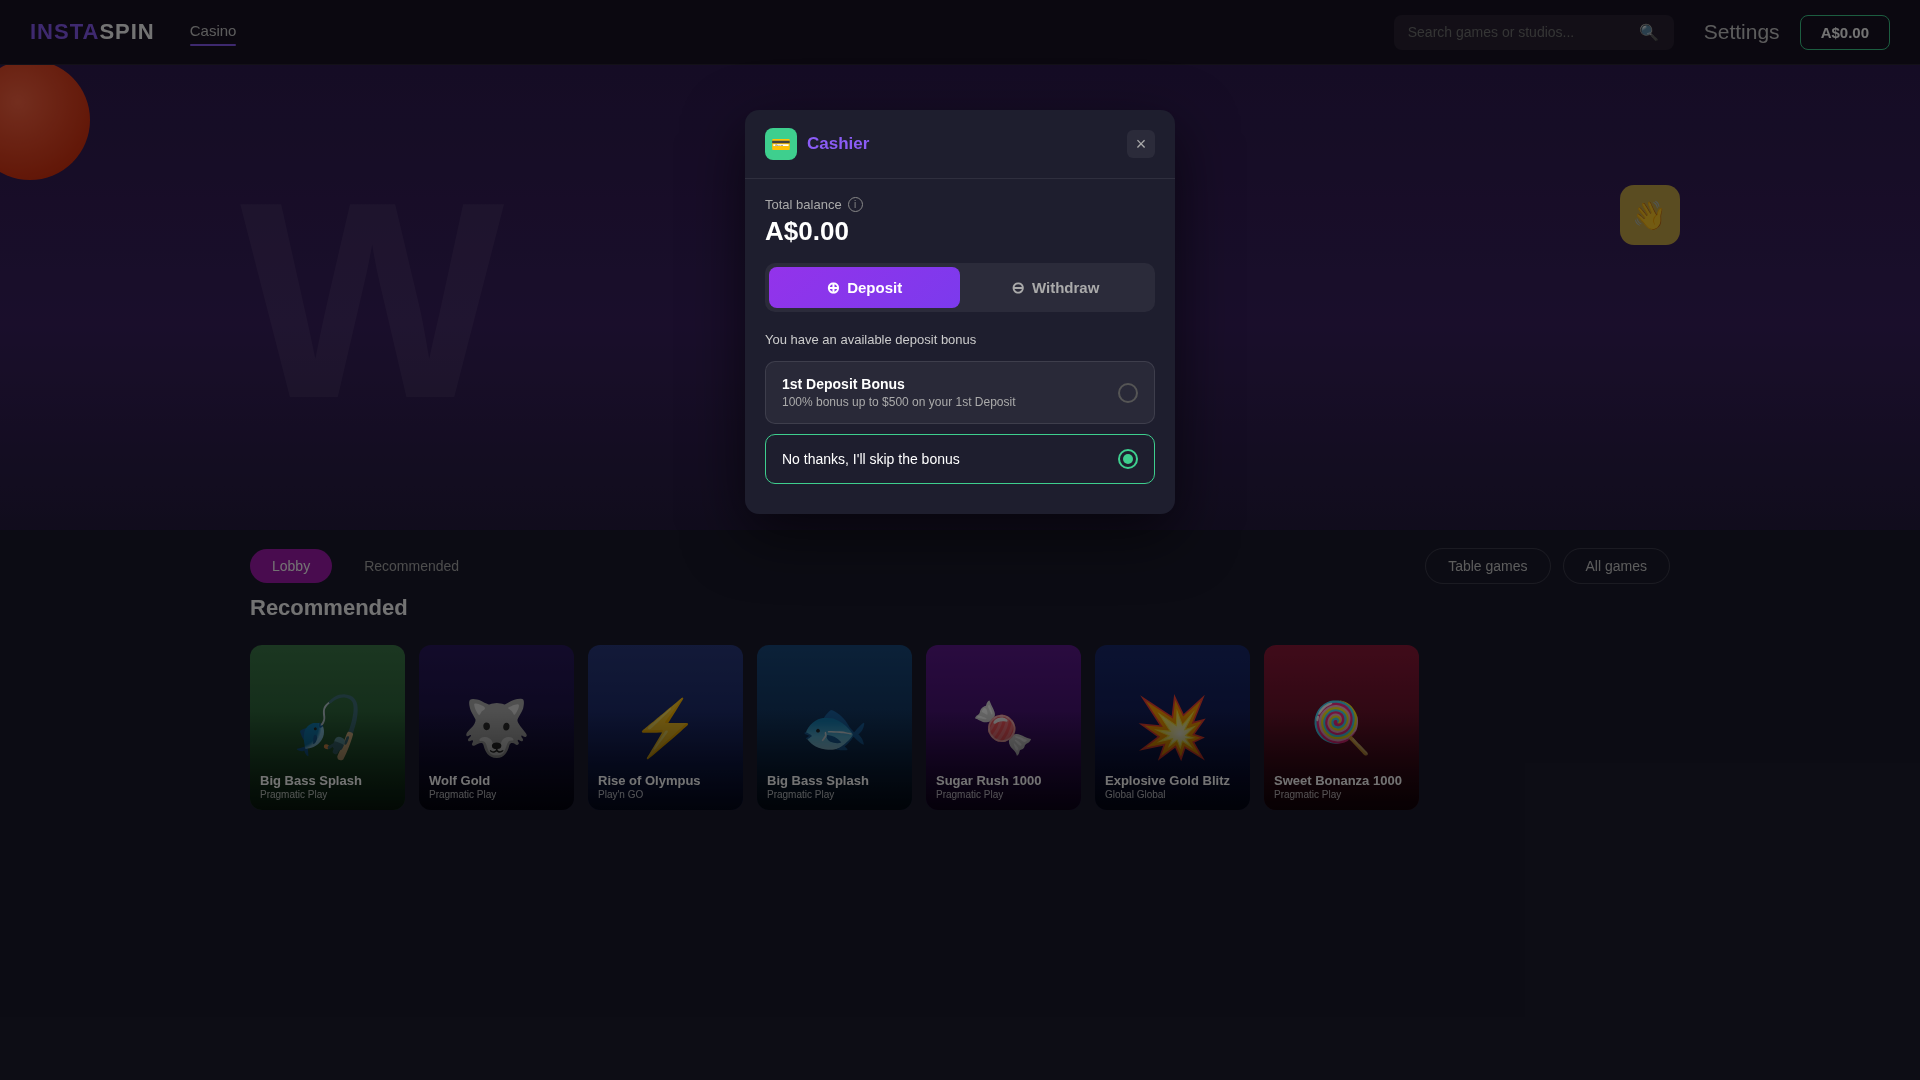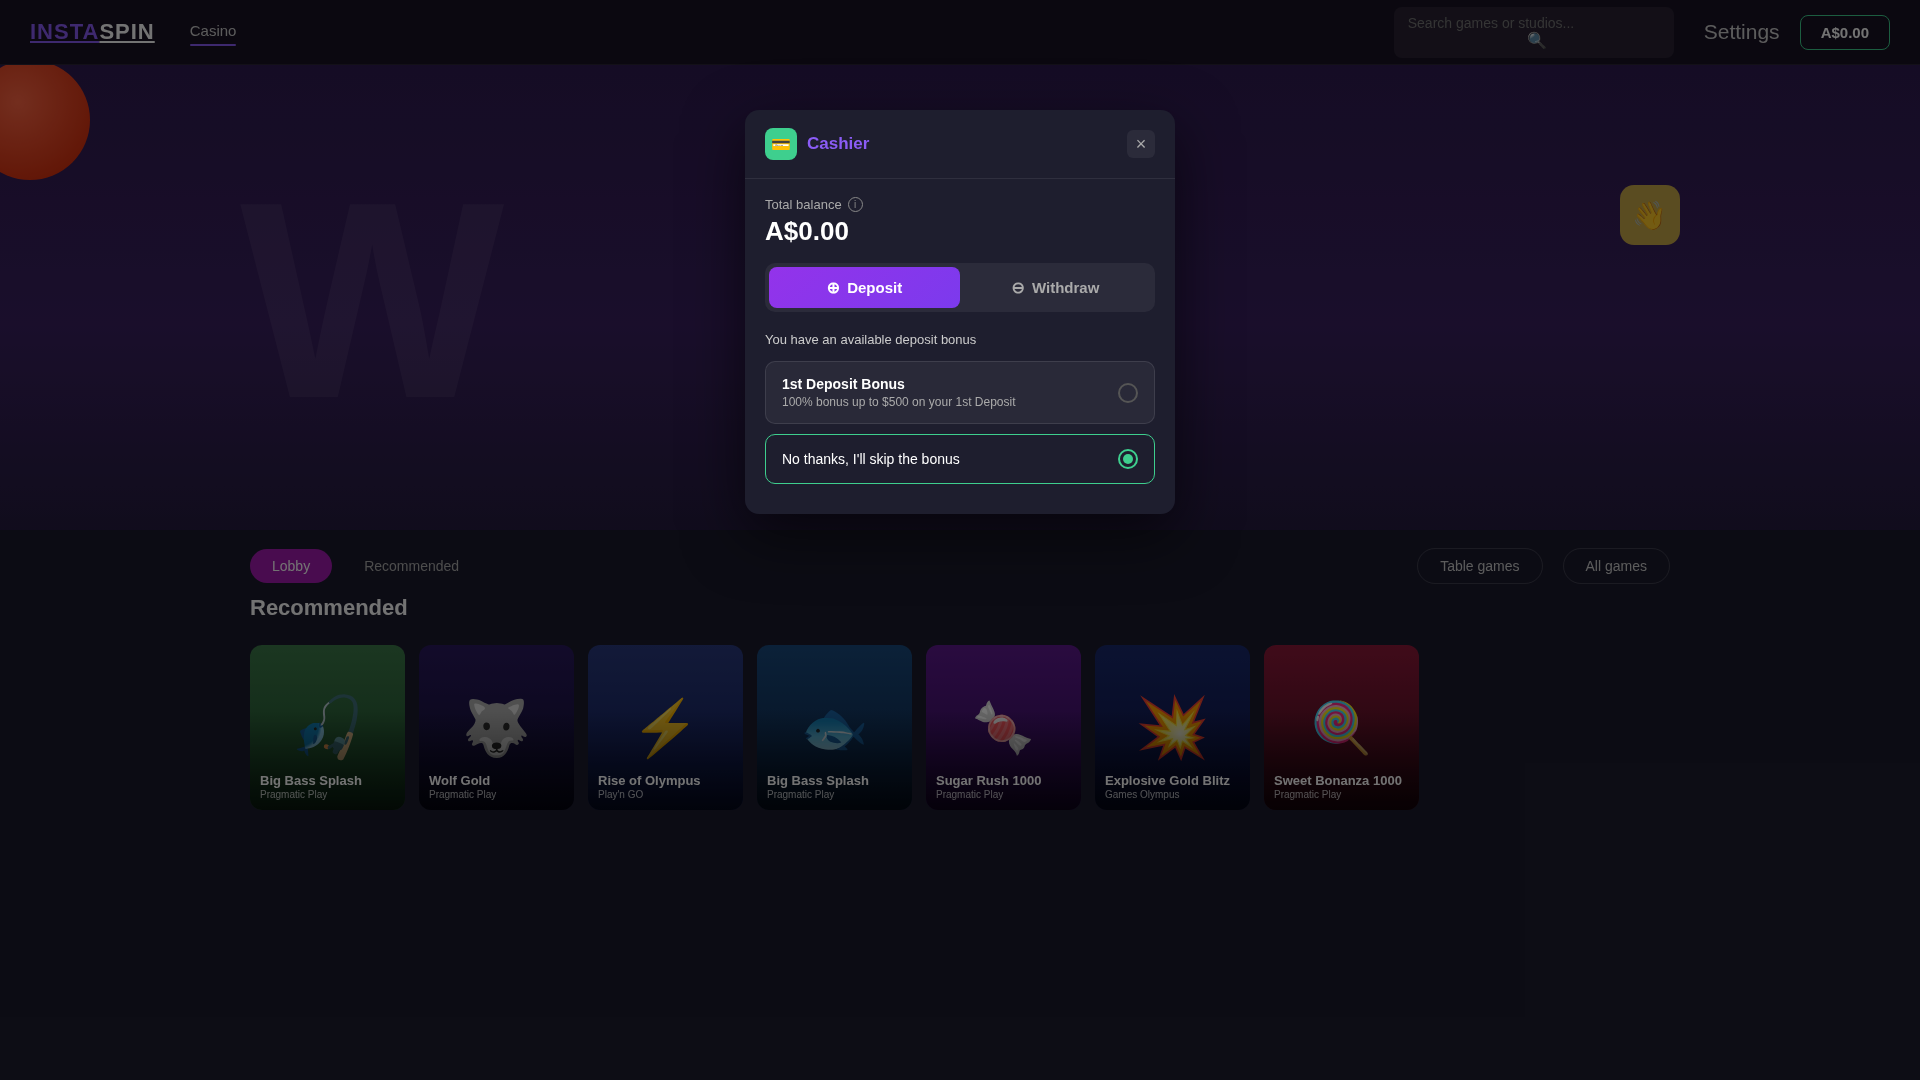--- a/index.html
+++ b/index.html
@@ -76,21 +76,21 @@
       border-bottom: 1px solid rgba(255,255,255,0.08);
     }
 
     .navbar-logo {
       font-weight: 900;
       font-size: 22px;
       color: white;
       letter-spacing: 1px;
       margin-right: 35px;
     }
-    .navbar-logo span { color: #8b5cf6; text-decoration: underline; }
+    .navbar-logo span { color: #8b5cf6; }
 
     .navbar-casino {
       color: #ccc;
       font-size: 15px;
       cursor: pointer;
       position: relative;
       padding-bottom: 3px;
     }
     .navbar-casino::after {
       content: '';
@@ -99,26 +99,24 @@
       left: 0;
       right: 0;
       height: 2px;
       background: #8b5cf6;
       border-radius: 2px;
     }
 
     .navbar-search {
       margin-left: auto;
       display: flex;
-      align-items: center;
       background: rgba(255,255,255,0.07);
       border-radius: 8px;
       padding: 8px 14px;
       width: 280px;
-      flex-direction: column;
     }
     .navbar-search input {
       background: transparent;
       border: none;
       outline: none;
       color: #aaa;
       font-size: 14px;
       width: 100%;
     }
     .search-icon-nav {
@@ -181,21 +179,21 @@
       color: #aaa;
     }
     .tab-btn.active {
       background: #a21caf;
       color: white;
     }
 
     .tab-right {
       margin-left: auto;
       display: flex;
-      gap: 20px;
+      gap: 12px;
     }
     .tab-right .tab-btn {
       border: 1px solid rgba(255,255,255,0.15);
       color: #ccc;
     }
 
     
     .recommended-label {
       position: absolute;
       top: 65px;
@@ -594,21 +592,21 @@
       <div class="game-card-text">
         <div class="game-card-title">Sugar Rush 1000</div>
         <div class="game-card-studio">Pragmatic Play</div>
       </div>
     </div>
     <div class="game-card">
       <div class="card-bolt">💥</div>
       <div class="game-card-overlay"></div>
       <div class="game-card-text">
         <div class="game-card-title">Explosive Gold Blitz</div>
-        <div class="game-card-studio">Games Olympus</div>
+        <div class="game-card-studio">Global Global</div>
       </div>
     </div>
     <div class="game-card">
       <div class="card-swirl">🍭</div>
       <div class="game-card-overlay"></div>
       <div class="game-card-text">
         <div class="game-card-title">Sweet Bonanza 1000</div>
         <div class="game-card-studio">Pragmatic Play</div>
       </div>
     </div>

